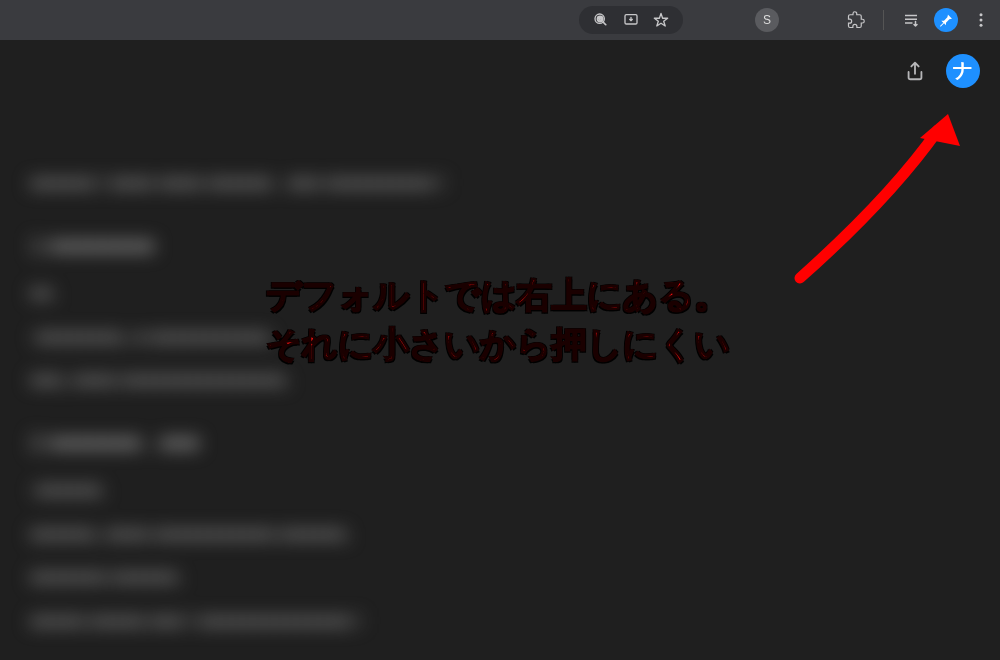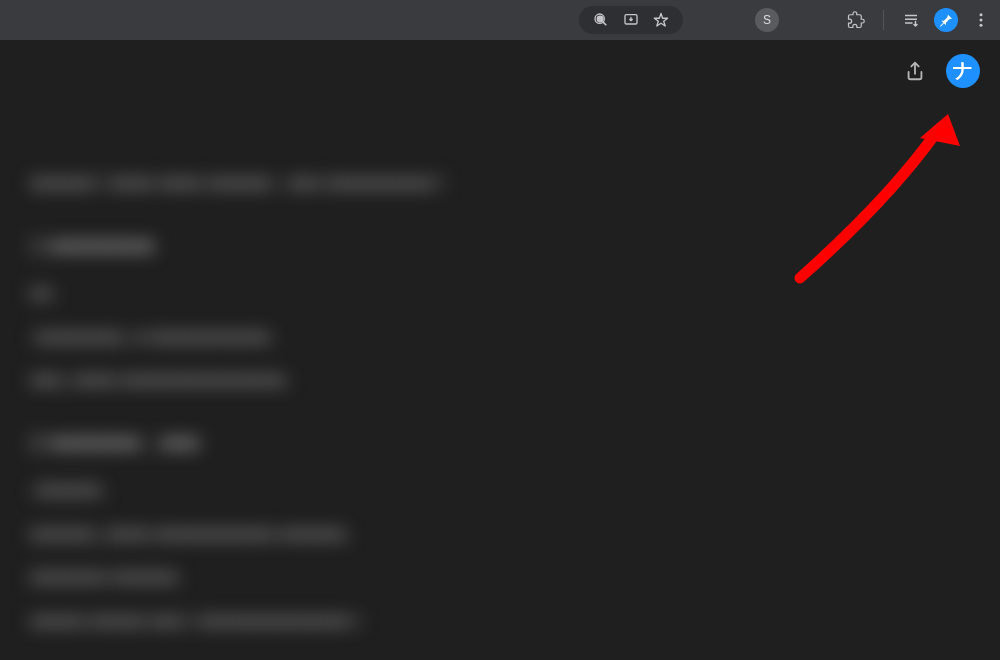--- a/index.html
+++ b/index.html
@@ -179,13 +179,15 @@
   <svg class="arrow" width="200" height="180" viewBox="0 0 200 180">
     <defs>
       <filter id="none">
           <feColorMatrix type="matrix" values="1 0 0 0 0  0 1 0 0 0  0 0 1 0 0  0 0 0 1 0"></feColorMatrix>
         </filter>
     </defs>
     <path d="M 20 170 Q 110 90 158 22" stroke="#ff0000" stroke-width="11" fill="none" stroke-linecap="round"></path>
     <polygon points="168,6 180,38 140,30" fill="#ff0000"></polygon>
   </svg>
 
+  <div class="annotation"><span>デフォルトでは右上にある。</span>
+<span>それに小さいから押しにくい</span></div>
 </div>
 
 </body></html>

